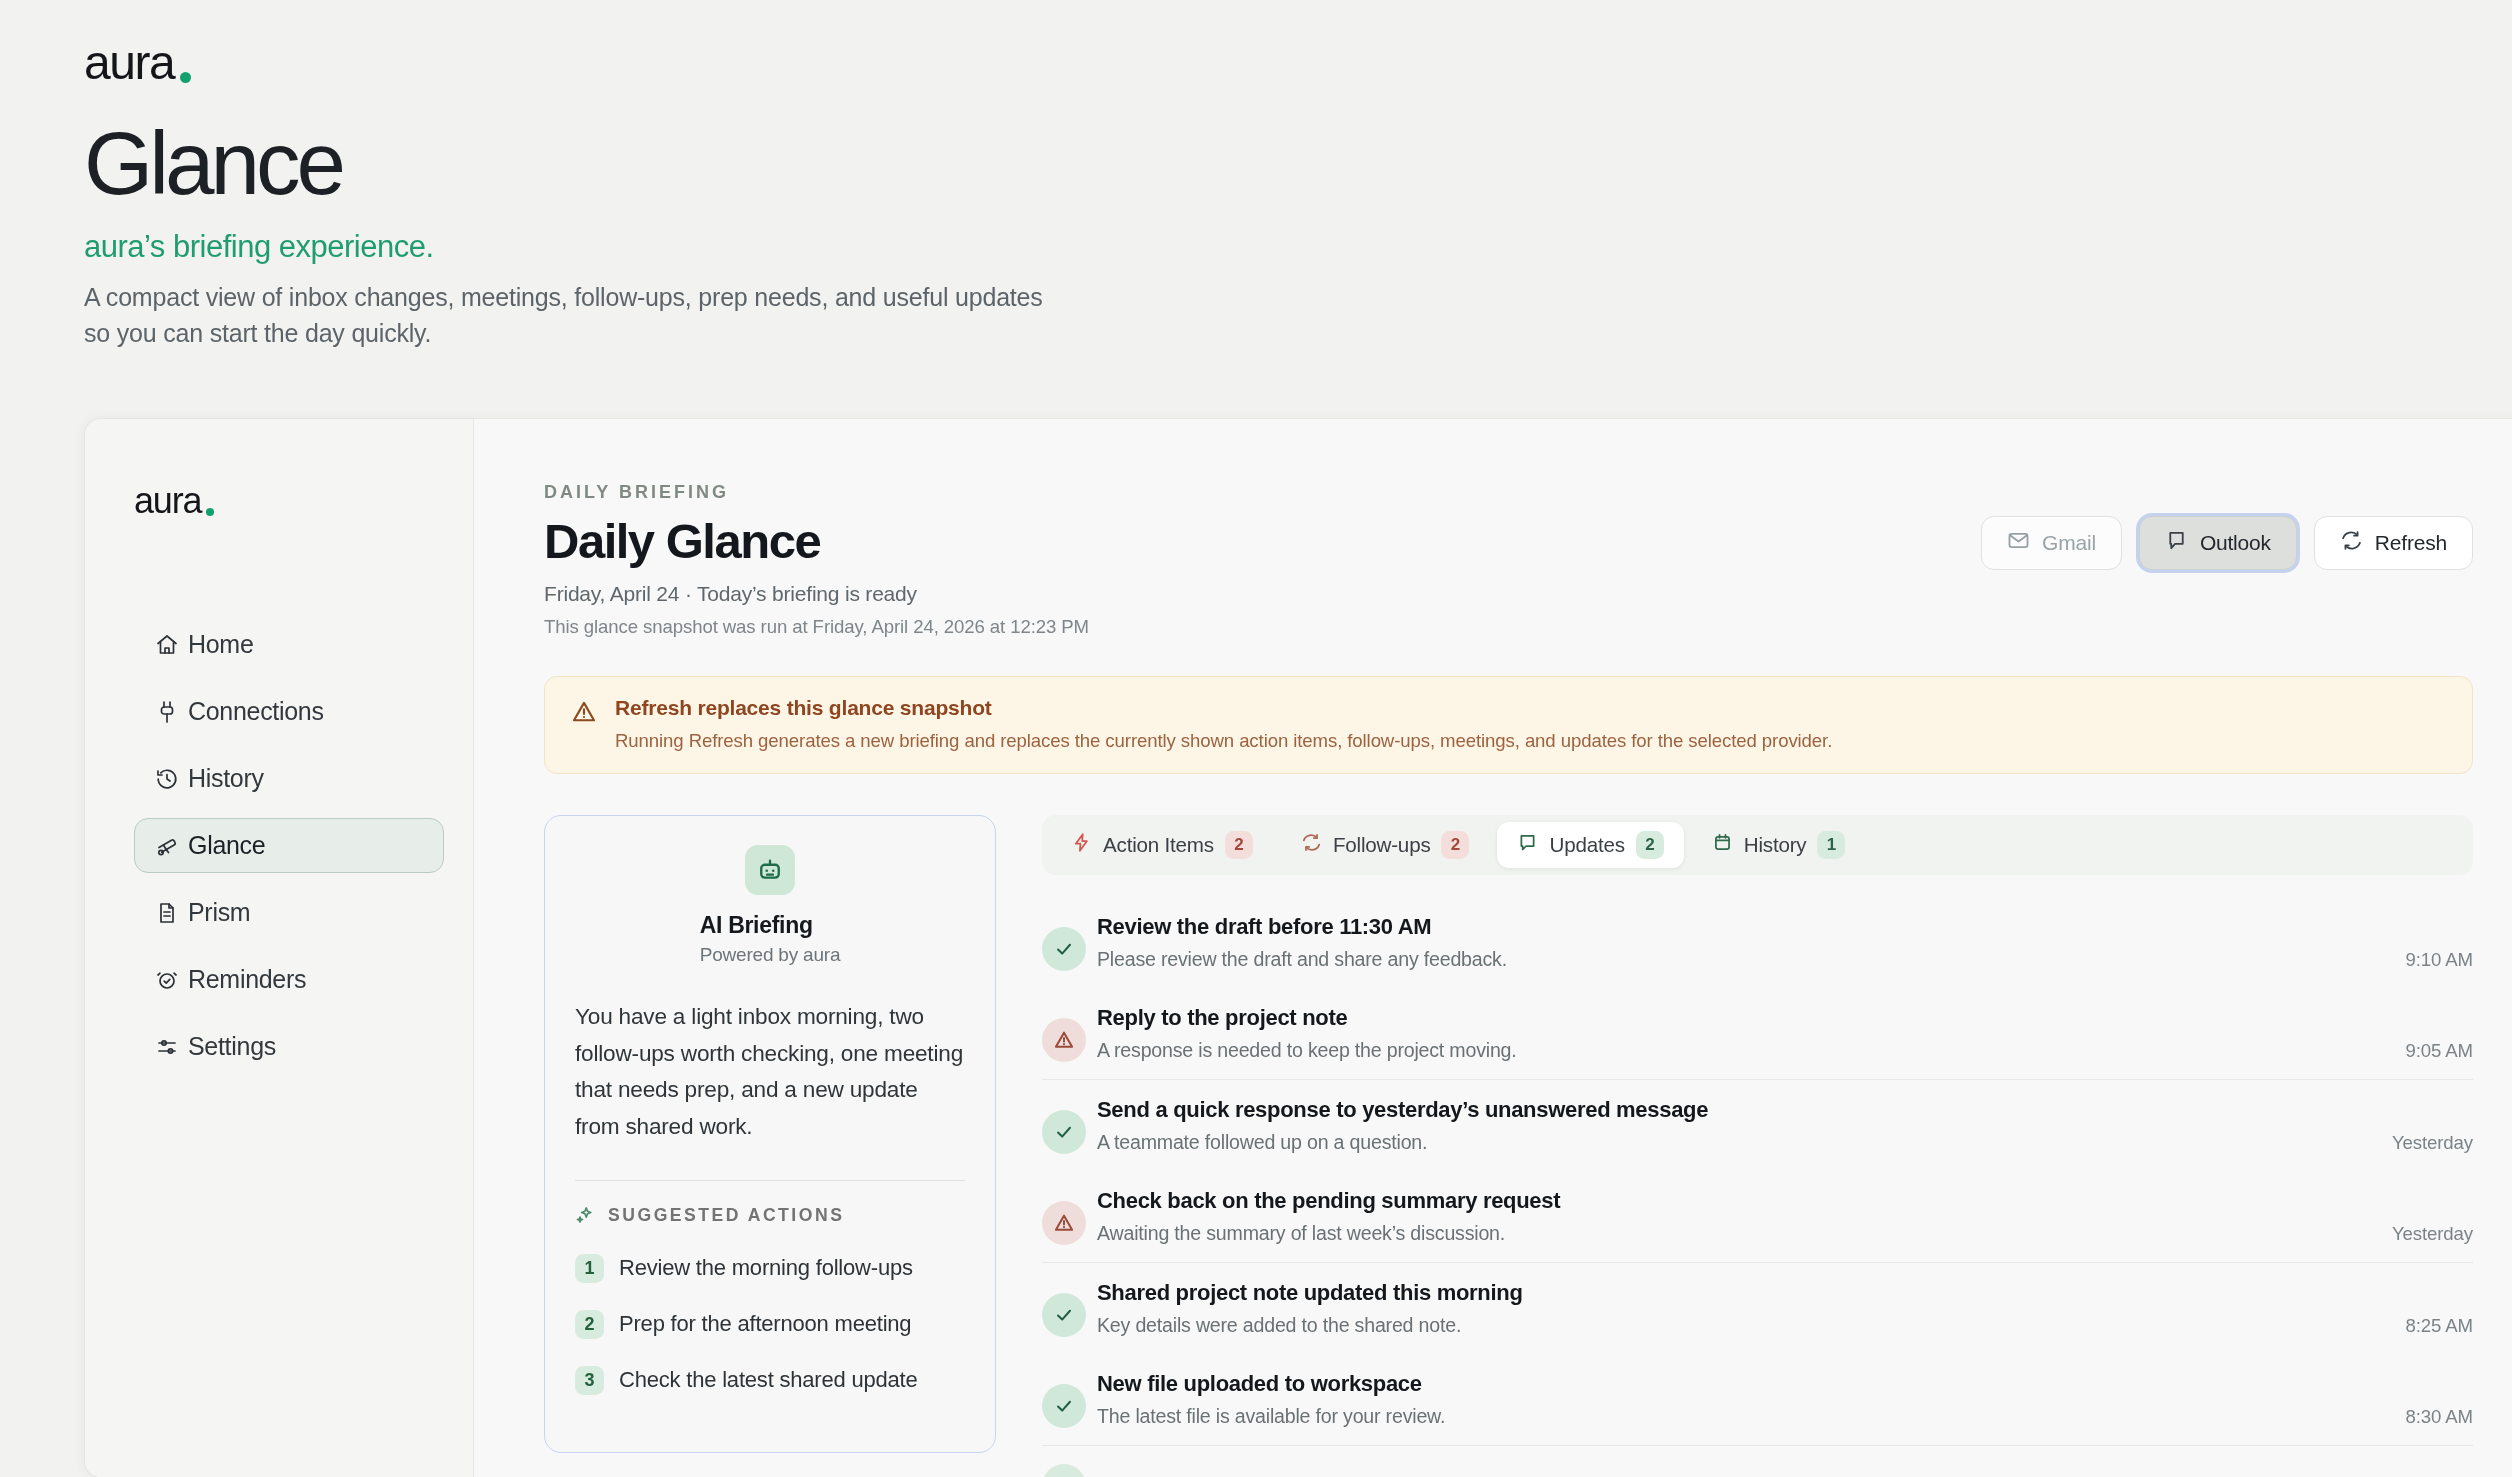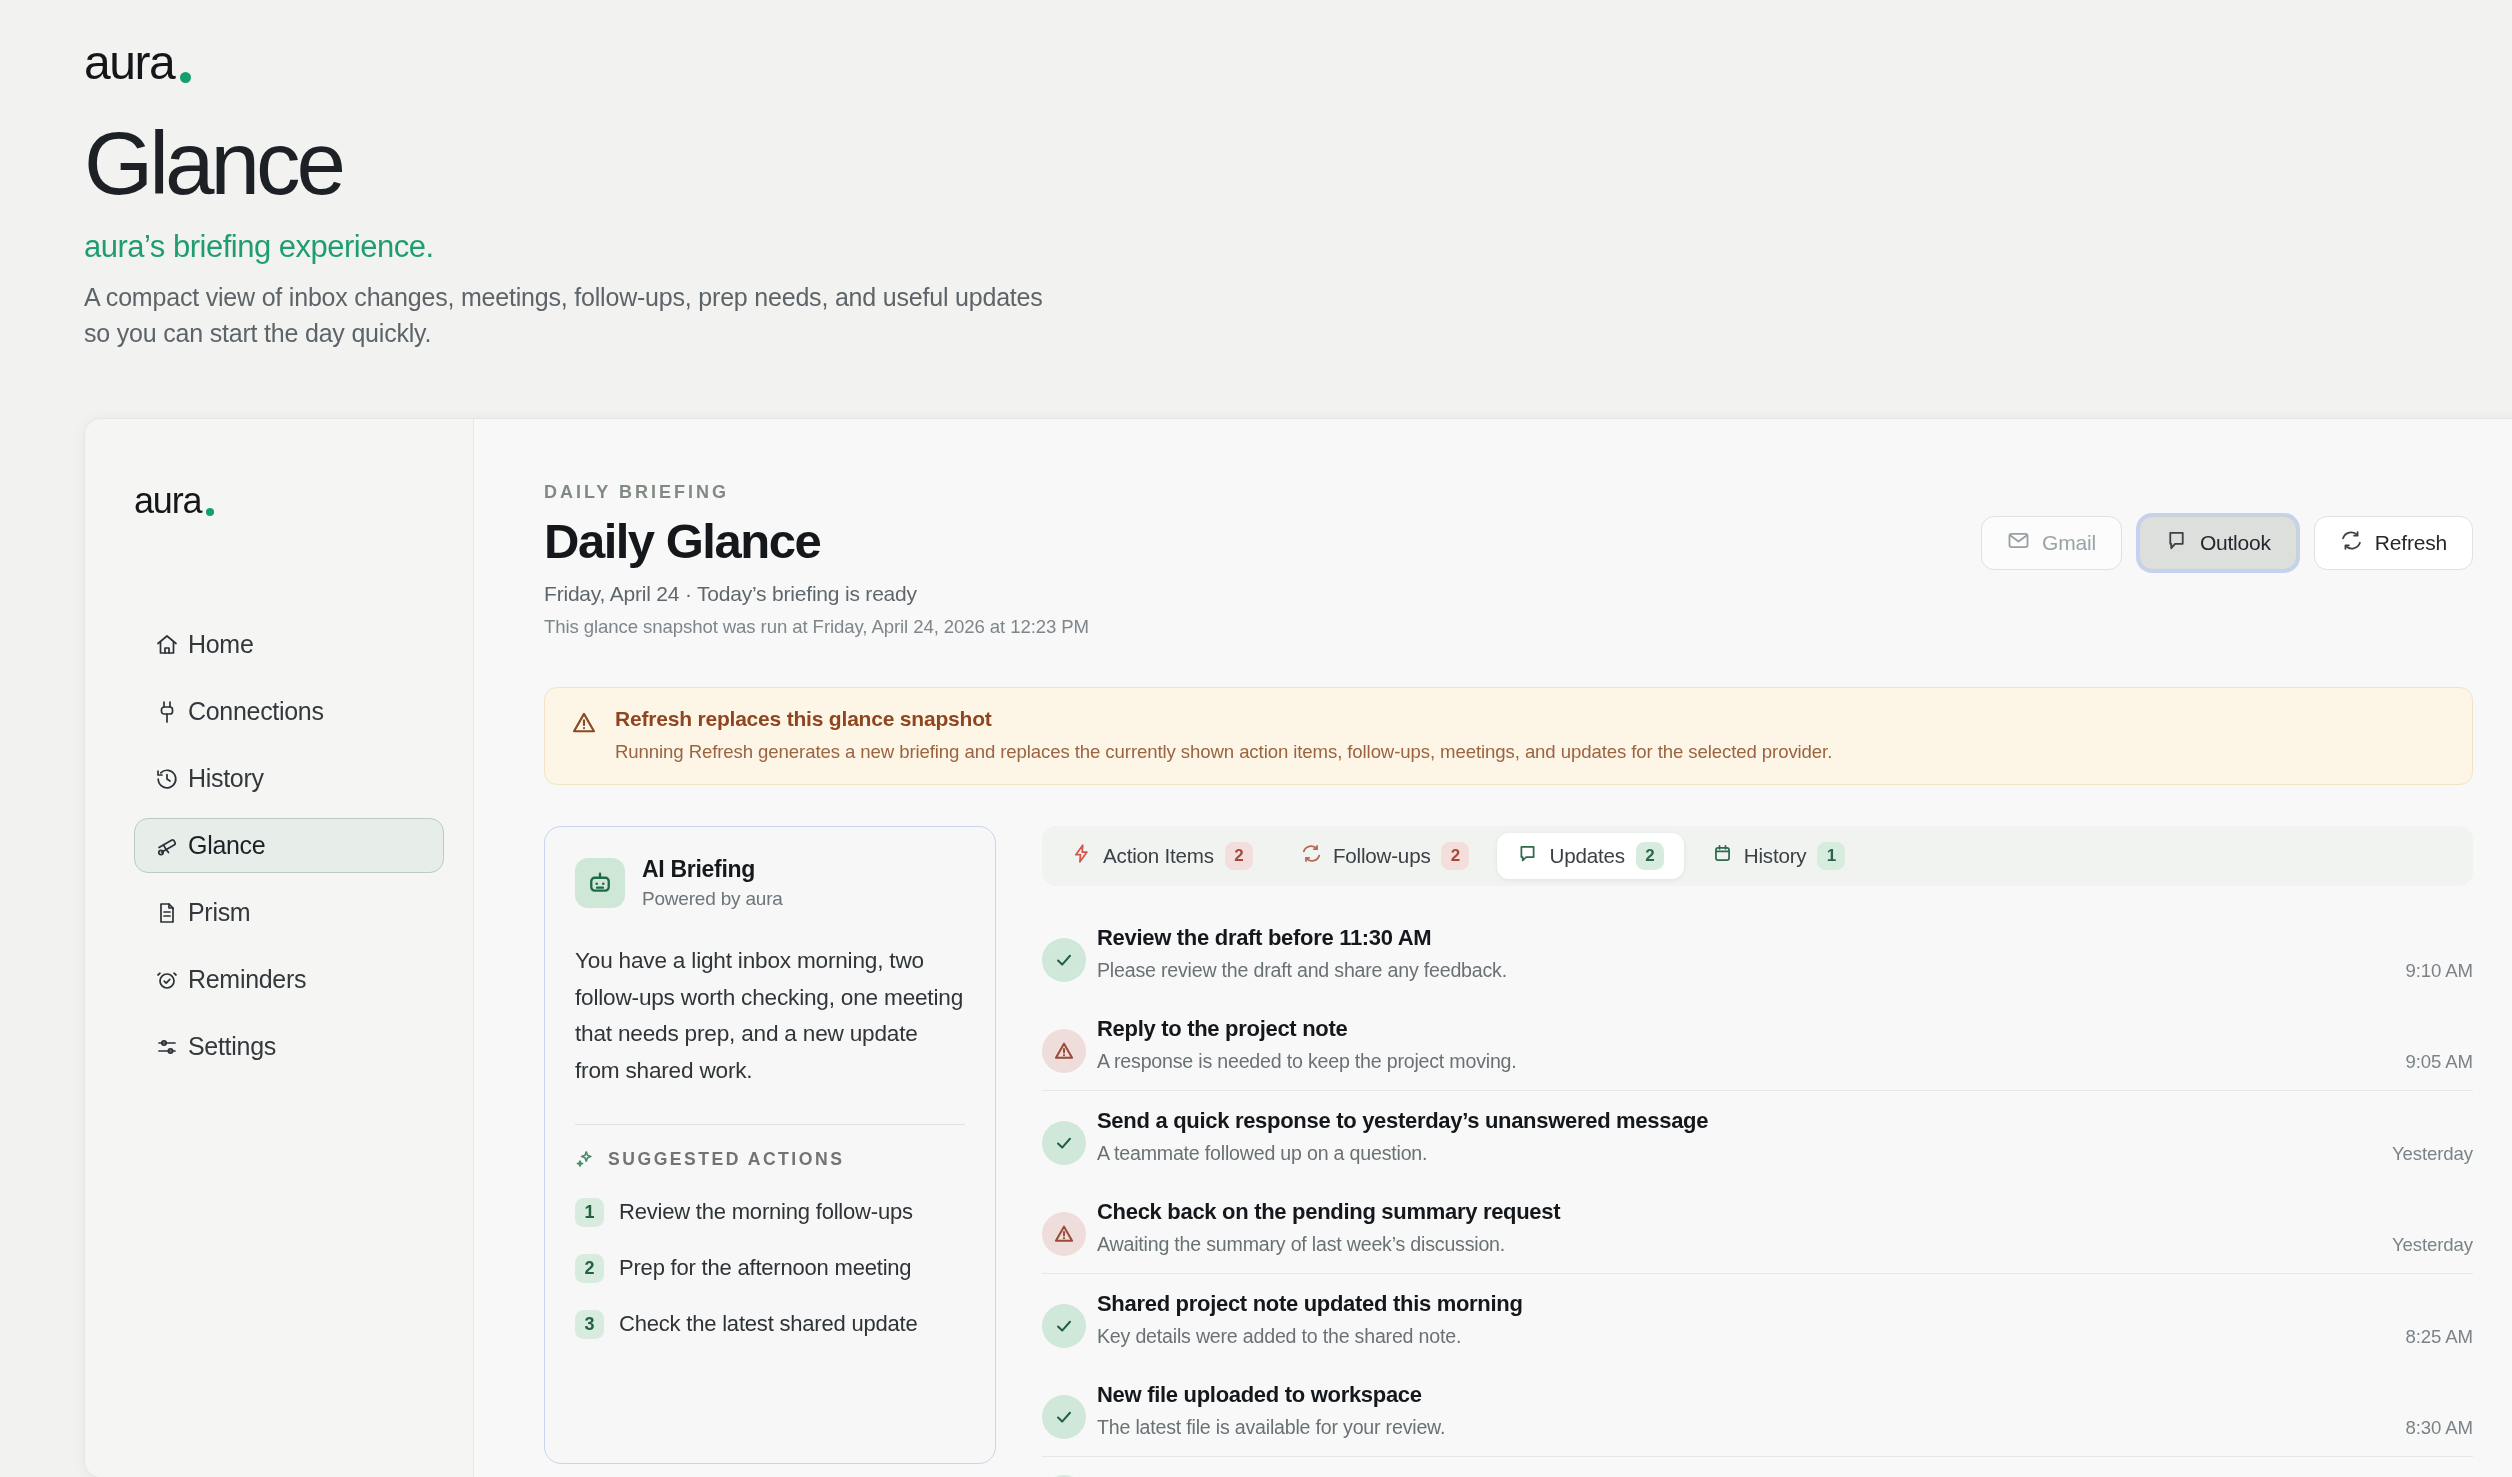--- a/index.html
+++ b/index.html
@@ -104,21 +104,21 @@
     stroke-linecap:round; stroke-linejoin:round; stroke:#3a4248; }
   .pill-btn.muted { color: #9aa3a7; background:#fbfcfb; }
   .pill-btn.muted svg { stroke: #97a0a4; }
   .pill-btn.selected {
     background: #dcdfdc; border-color: #cdd2ce;
     box-shadow: 0 0 0 3px #c5d2ef;
   }
 
   
   .warn {
-    margin-top: 49px; background: #fdf6e7;
+    margin-top: 38px; background: #fdf6e7;
     border: 0.5px solid #f2e3c4; border-radius: 13px;
     padding: 19px 26px 21px 26px; display: flex; gap: 17px;
   }
   .warn .wico { flex: 0 0 27px; padding-top: 3px; }
   .warn .wico svg { width: 26px; height: 26px; fill:none; stroke:#8a4a22;
     stroke-width:2; stroke-linecap:round; stroke-linejoin:round; }
   .warn-title { font-size: 21px; font-weight: 700; color: #8f4620; letter-spacing:-0.2px; }
   .warn-body { font-size: 18.6px; color: #9c6340; margin-top: 10px; letter-spacing:-0.1px; }
 
   
@@ -127,21 +127,21 @@
   
   .brief-card {
     flex: 0 0 452px; width: 452px;
     background: #f6f7f6;
     border: 1.5px solid #c8d4f0;
     border-radius: 17px;
     padding: 29px 30px 30px 30px;
     align-self: flex-start;
     min-height: 638px;
   }
-  .brief-head { display: flex; align-items: center; gap: 17px; }
+  .brief-head { display: flex; align-items: center; gap: 17px; flex-direction: column; }
   .brief-avatar {
     width: 50px; height: 50px; border-radius: 13px;
     background: #cfe7d7; display: flex; align-items: center; justify-content: center;
     flex: 0 0 50px;
   }
   .brief-avatar svg { width: 28px; height: 28px; fill: none; stroke:#1e6b49;
     stroke-width:2; stroke-linecap:round; stroke-linejoin:round; }
   .brief-name { font-size: 23px; font-weight: 700; color: #15191d; letter-spacing:-0.3px; }
   .brief-powered { font-size: 19px; color: #6d757a; margin-top: 5px; letter-spacing:-0.2px; }
   .brief-text {

